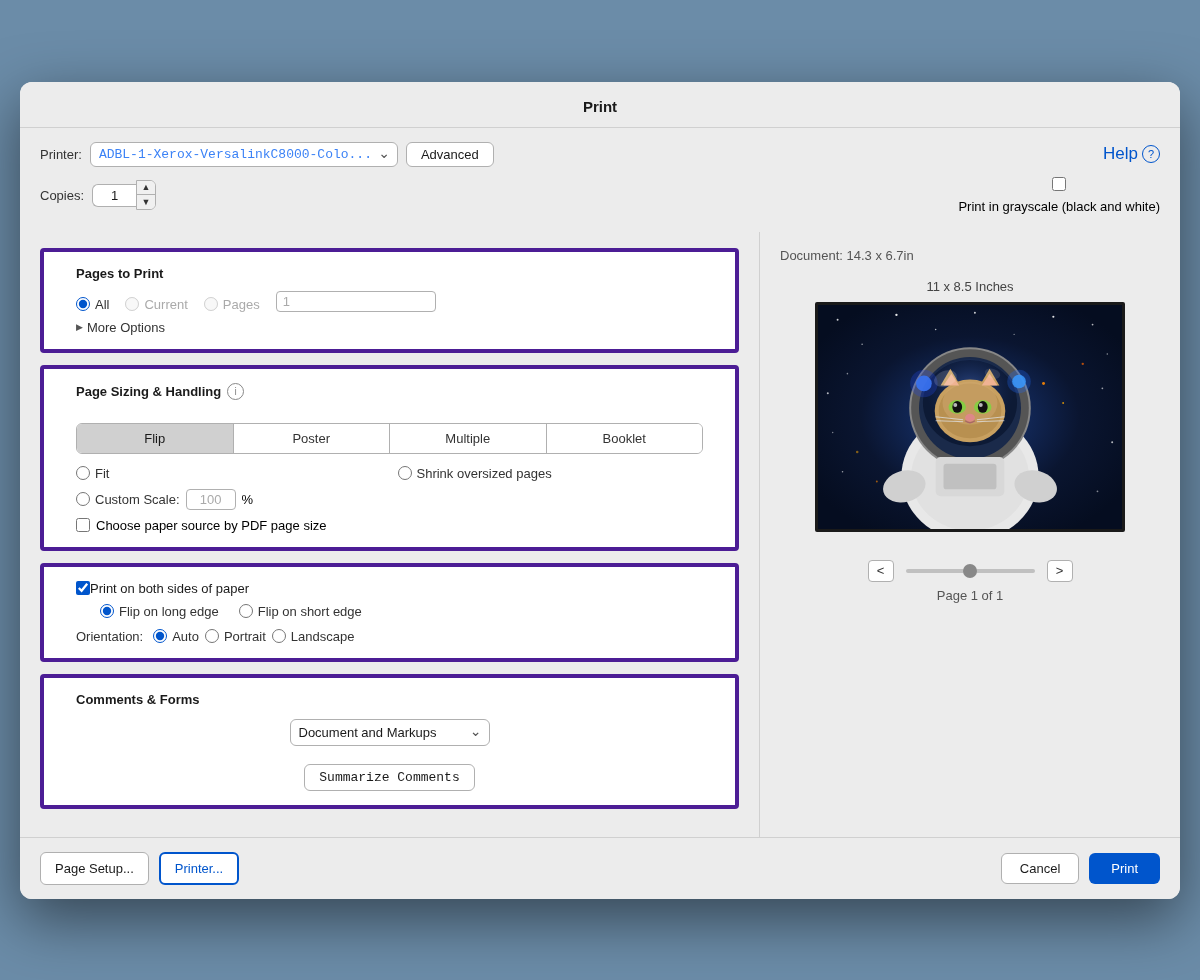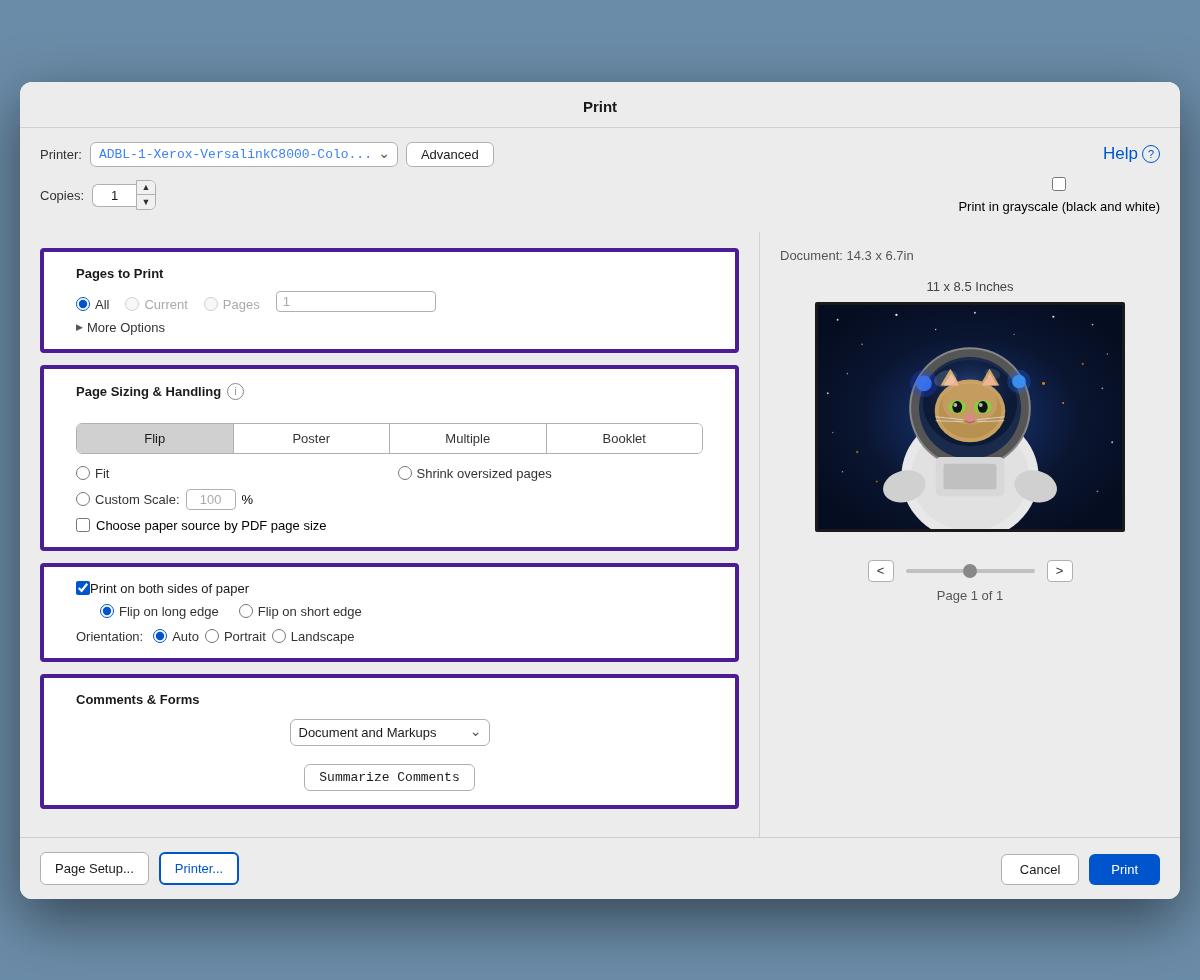--- a/index.html
+++ b/index.html
@@ -367,21 +367,21 @@
       font-size: 13px;
       cursor: pointer;
       color: #1a1a1a;
       font-family: Liberation Mono, monospace;
     }
 
     
     .bottom-row {
       display: flex;
       justify-content: space-between;
-      align-items: flex-end;
+      align-items: center;
       padding: 14px 20px;
       background: #ececec;
       border-top: 1px solid #d0d0d0;
     }
     .bottom-left {
       display: flex;
       gap: 10px;
     }
     .bottom-right {
       display: flex;

